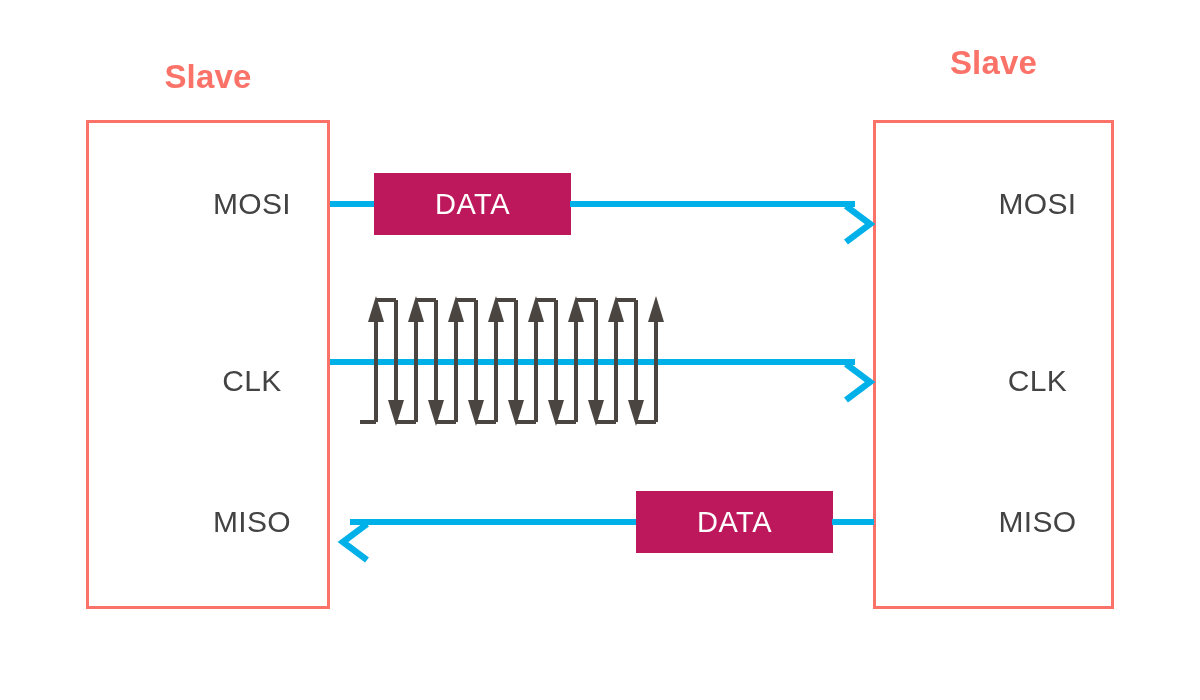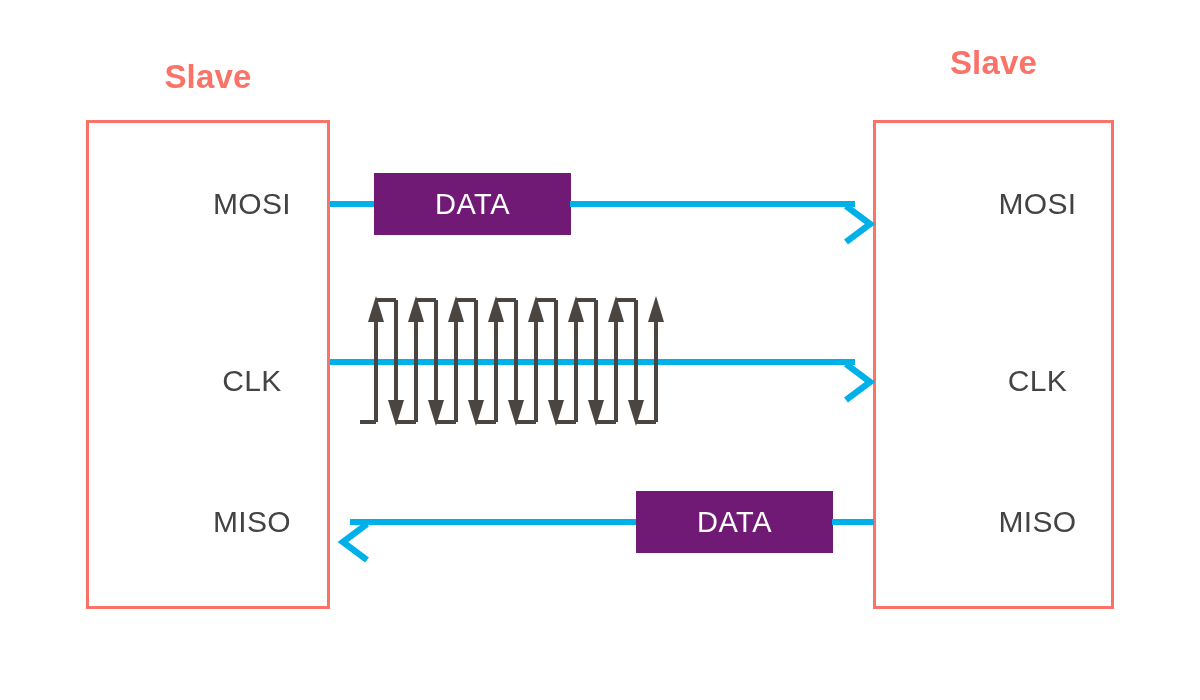--- a/index.html
+++ b/index.html
@@ -71,21 +71,21 @@
     position: absolute;
     width: 0;
     height: 0;
     transform: translateY(-50%);
   }
   .arrowhead svg { display: block; overflow: visible; }
 
   
   .data-box {
     position: absolute;
-    background: #701a75;
+    background: #be185d;
     color: #ffffff;
     font-size: 29px;
     display: flex;
     align-items: center;
     justify-content: center;
     transform: translateY(-50%);
     letter-spacing: 0.5px;
   }
   #data-box-mosi { left: 374px; top: 204px; width: 197px; height: 62px; }
   #data-box-miso { left: 636px; top: 522px; width: 197px; height: 62px; }

